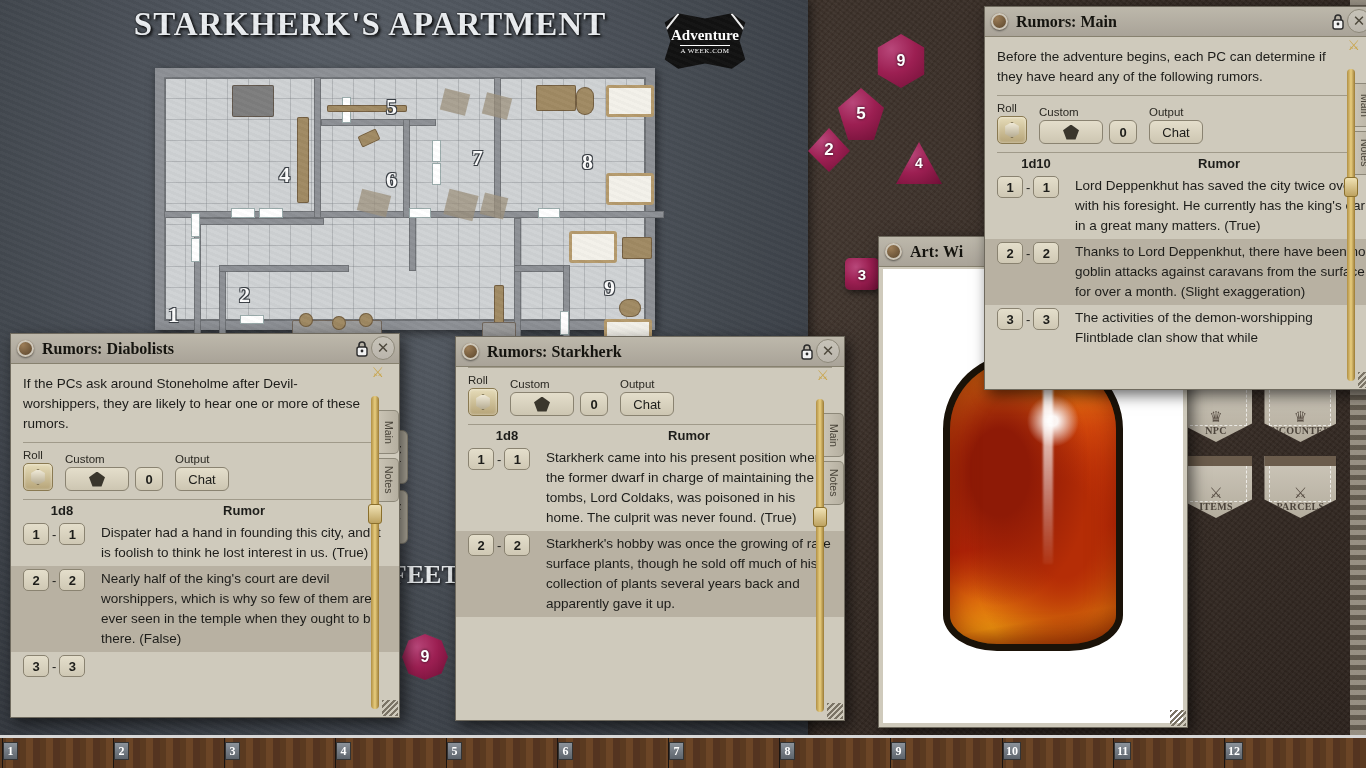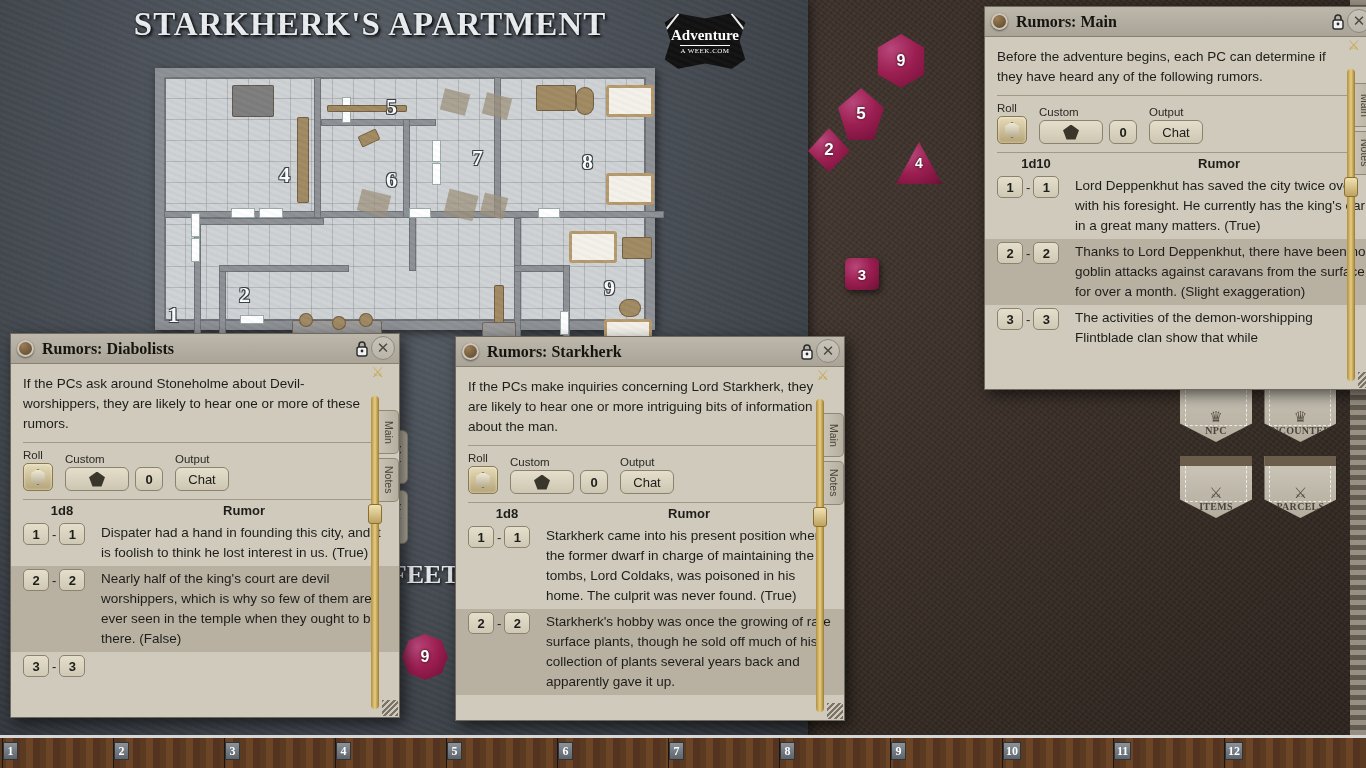--- a/index.html
+++ b/index.html
@@ -409,34 +409,46 @@
       </div>
       <div class="shield">
         <div class="cap"></div>
         <div class="gl">⚔</div>
         <div class="lbl">PARCELS</div>
       </div>
     </div>
     <div class="rail-chain"></div>
   </div>
 
+  <div class="win artwin">
+    <div class="win-head">
+      <div class="win-knob"></div>
+      <div class="win-title">Art: Wi</div>
+    </div>
+    <div class="canvas">
+      <div class="amber">
+        <div class="streak"></div>
+      </div>
+    </div>
+    <div class="resizer"></div>
+  </div>
 
   <div class="win" style="left:10px; top:333px; width:390px; height:385px;">
     <div class="win-head">
       <div class="win-knob"></div>
       <div class="win-title">Rumors: Diabolists</div>
       <svg class="win-lock" viewBox="0 0 14 17">
         <path d="M4 7V5a3 3 0 016 0v2" fill="none" stroke="#2c2c2c" stroke-width="1.6"></path>
         <rect x="2" y="7" width="10" height="9" rx="2" fill="#f2f2f2" stroke="#2c2c2c" stroke-width="1.4"></rect>
         <circle cx="7" cy="11" r="1.4" fill="#2c2c2c"></circle>
       </svg>
       <div class="win-close">✕</div>
     </div>
     <div class="win-body">
-      <div class="win-desc">If the PCs ask around Stoneholme about Devil-worshippers, they are likely to hear one or more of these rumors.</div>
+      <div class="win-desc">If the PCs ask around Stoneholme after Devil-worshippers, they are likely to hear one or more of these rumors.</div>
       <div class="rule"></div>
       <div class="ctrlrow">
         <div class="ctrl">
           <div class="cl">Roll</div>
           <div class="rollbtn">
               <div class="hex"></div>
             </div>
         </div>
         <div class="ctrl">
           <div class="cl">Custom</div>
@@ -496,21 +508,20 @@
       <div class="win-knob"></div>
       <div class="win-title">Rumors: Starkherk</div>
       <svg class="win-lock" viewBox="0 0 14 17">
         <path d="M4 7V5a3 3 0 016 0v2" fill="none" stroke="#2c2c2c" stroke-width="1.6"></path>
         <rect x="2" y="7" width="10" height="9" rx="2" fill="#f2f2f2" stroke="#2c2c2c" stroke-width="1.4"></rect>
         <circle cx="7" cy="11" r="1.4" fill="#2c2c2c"></circle>
       </svg>
       <div class="win-close">✕</div>
     </div>
     <div class="win-body">
-      <div class="win-desc">If the PCs make inquiries concerning Lord Starkherk, they are likely to hear one or more intriguing bits of information about the man.</div>
       <div class="rule"></div>
       <div class="ctrlrow">
         <div class="ctrl">
           <div class="cl">Roll</div>
           <div class="rollbtn">
               <div class="hex"></div>
             </div>
         </div>
         <div class="ctrl">
           <div class="cl">Custom</div>

